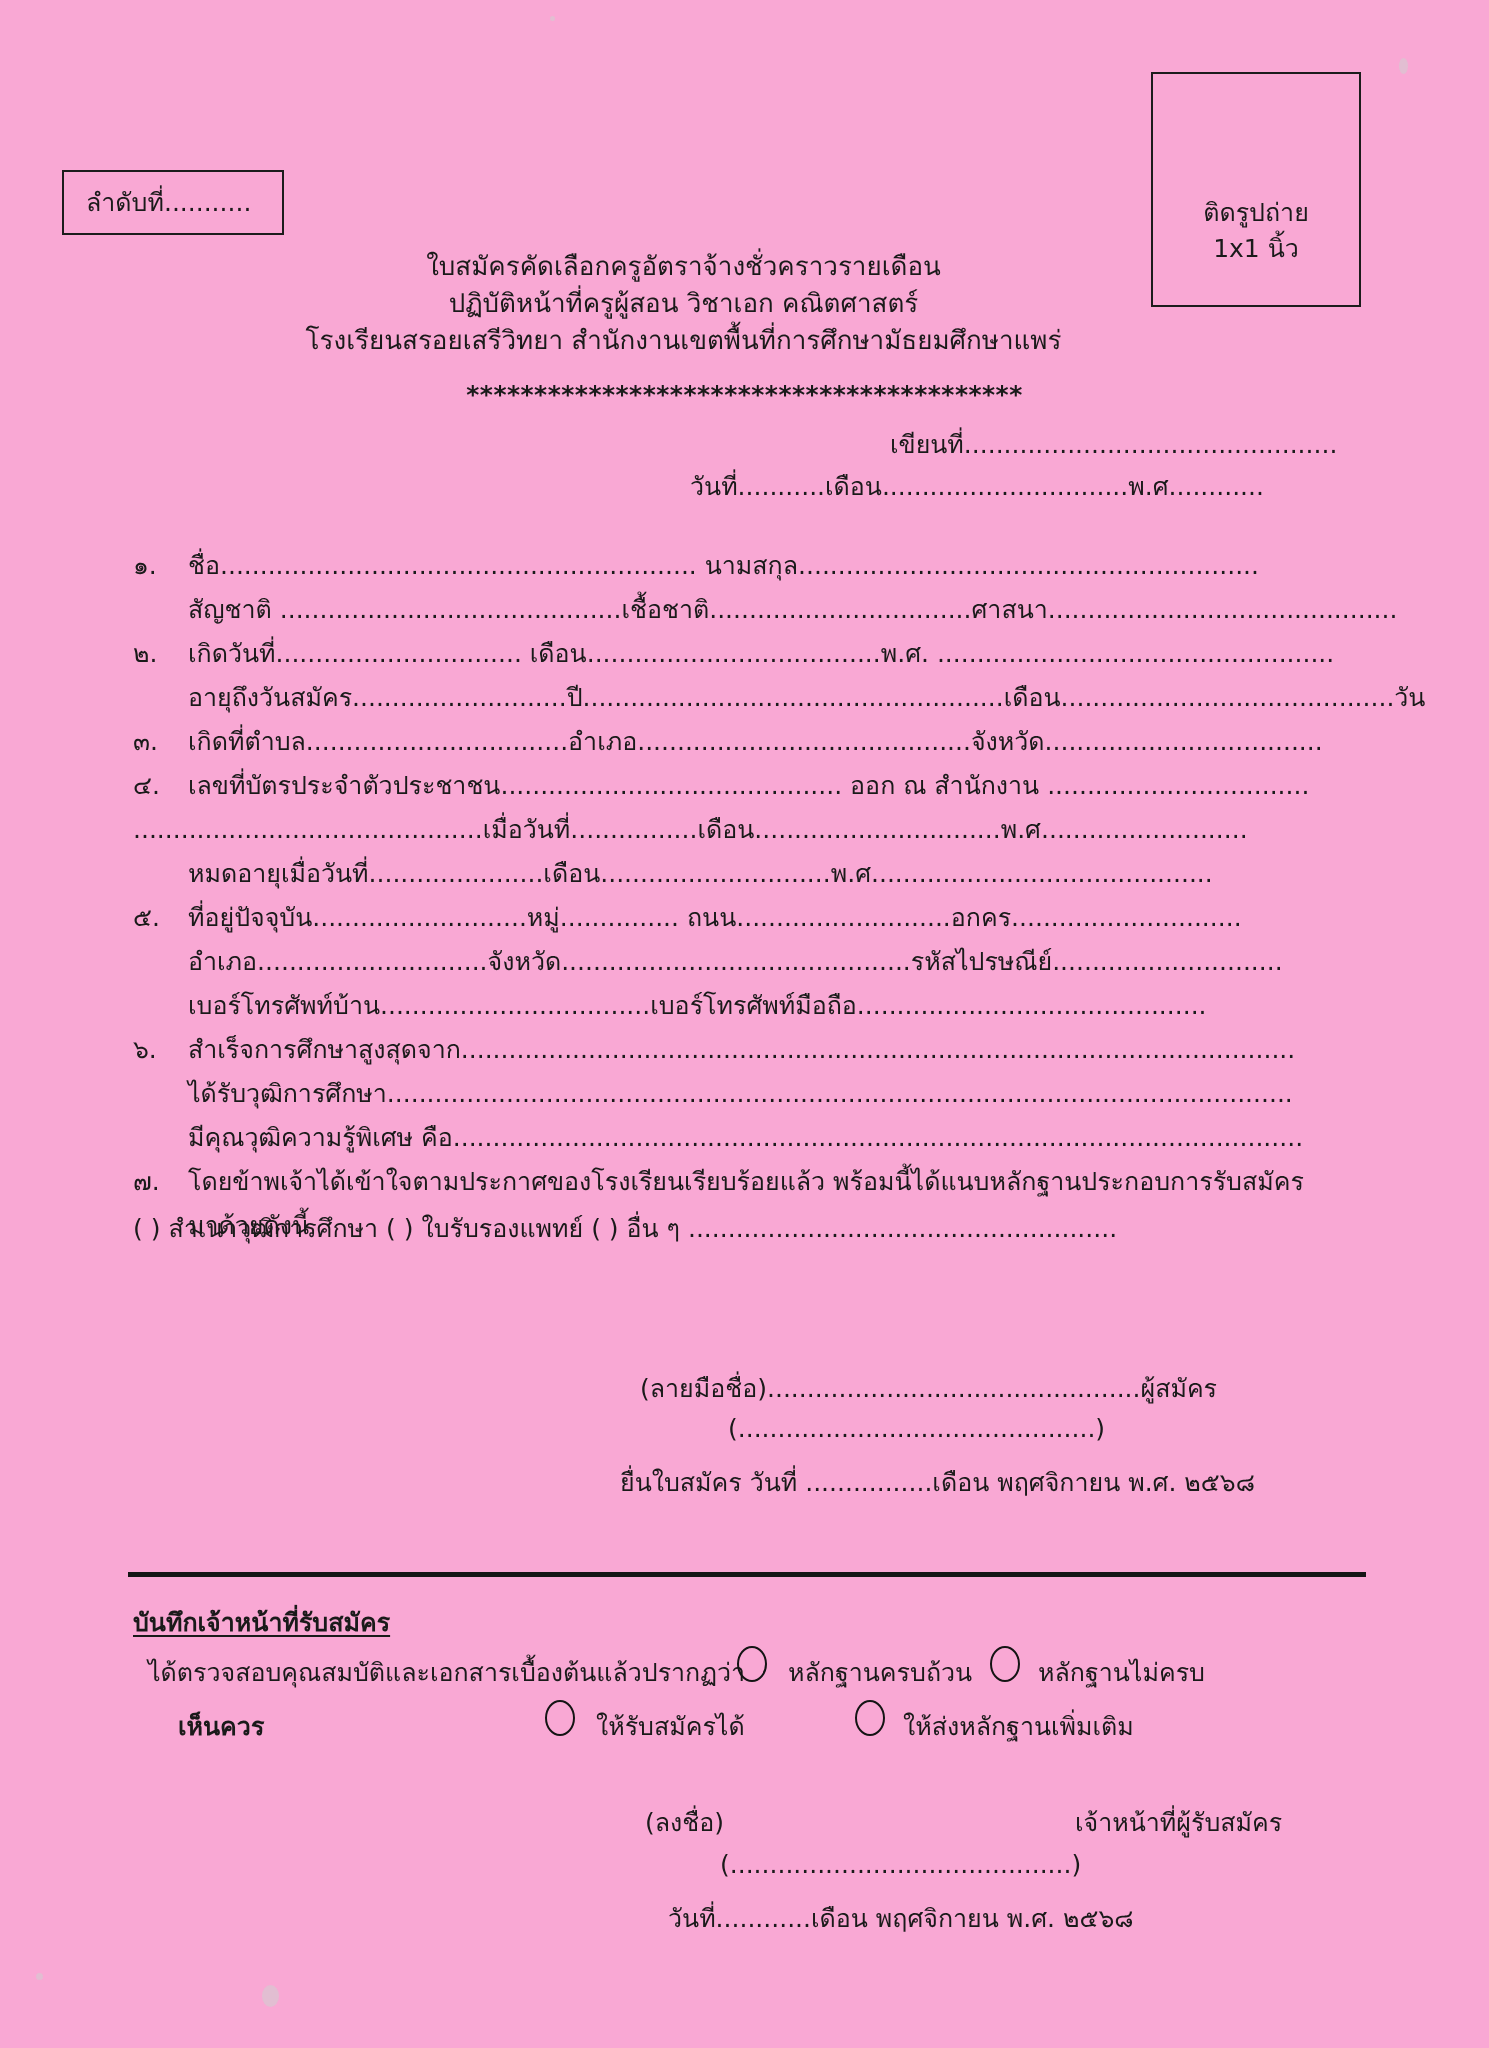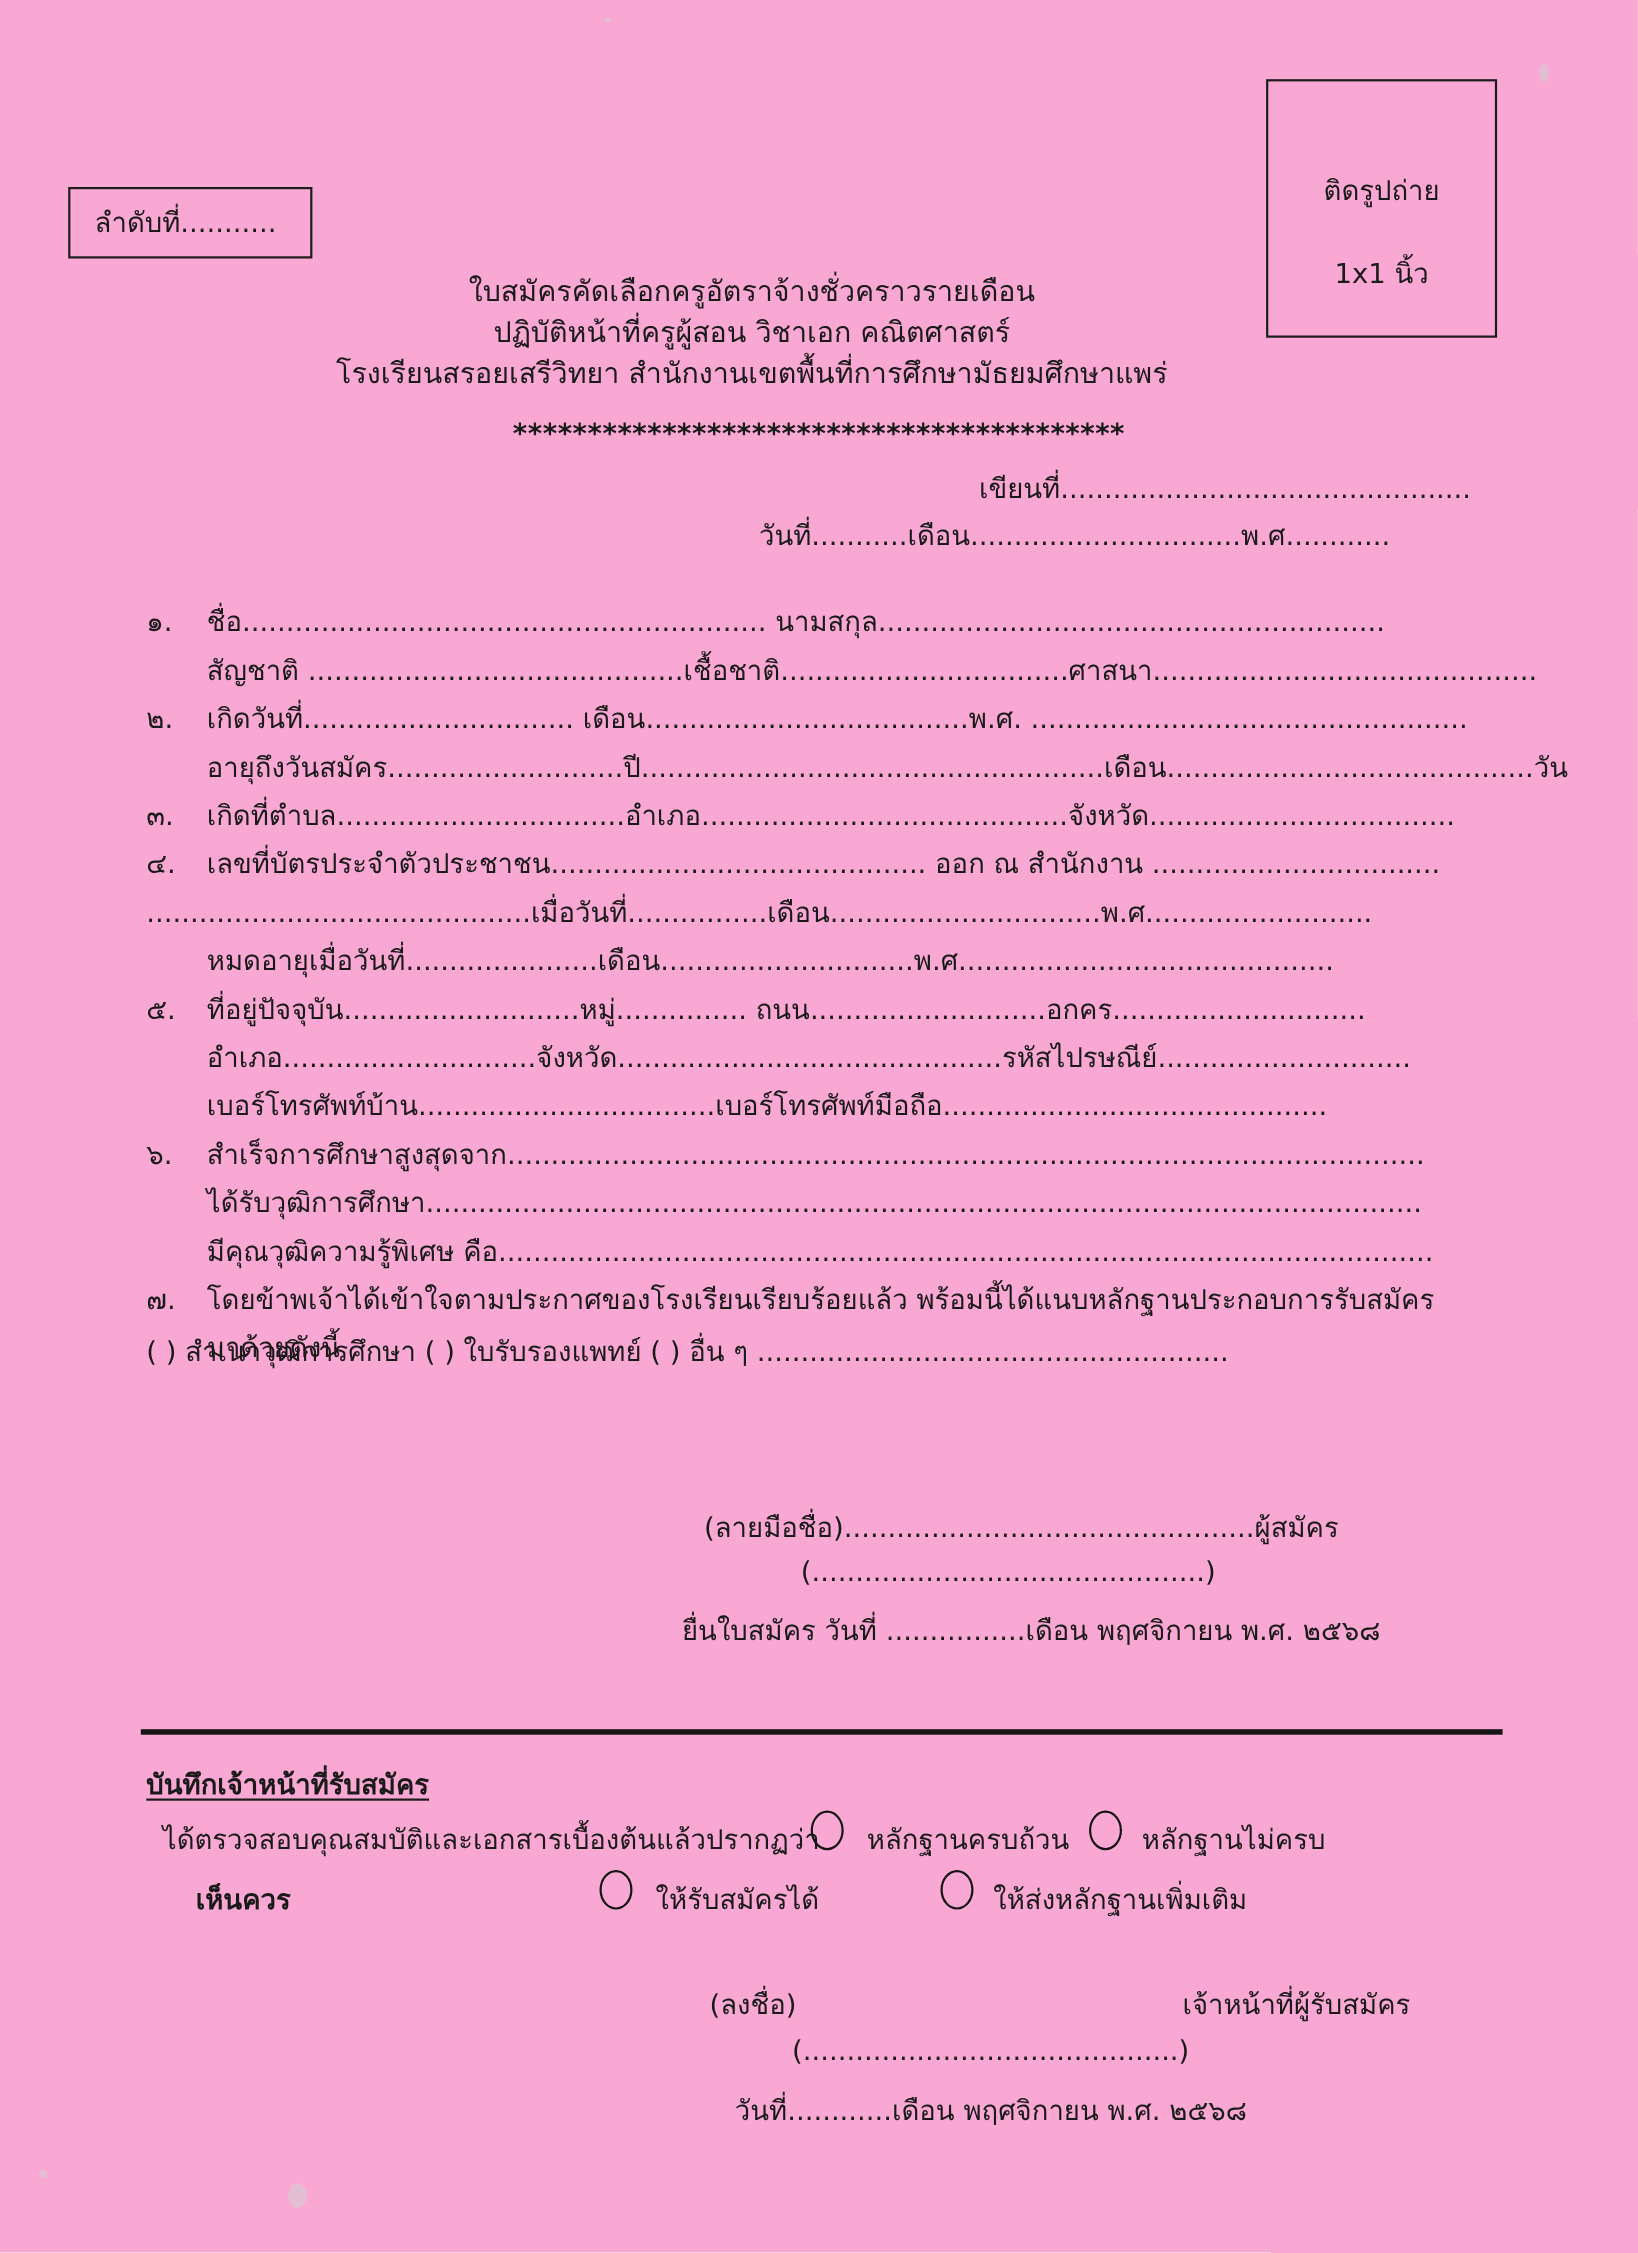--- a/index.html
+++ b/index.html
@@ -51,21 +51,20 @@
     top: 72px;
     width: 210px;
     height: 235px;
     border: 2px solid #1c1c1c;
     box-sizing: border-box;
     display: flex;
     flex-direction: column;
     align-items: center;
     justify-content: flex-end;
     padding-bottom: 38px;
-    gap: 39px;
   }
   .photo-box .pl {
     font-size: 25px;
     line-height: 1.45;
     white-space: nowrap;
   }
 
   .title-block {
     position: absolute;
     left: 0;

